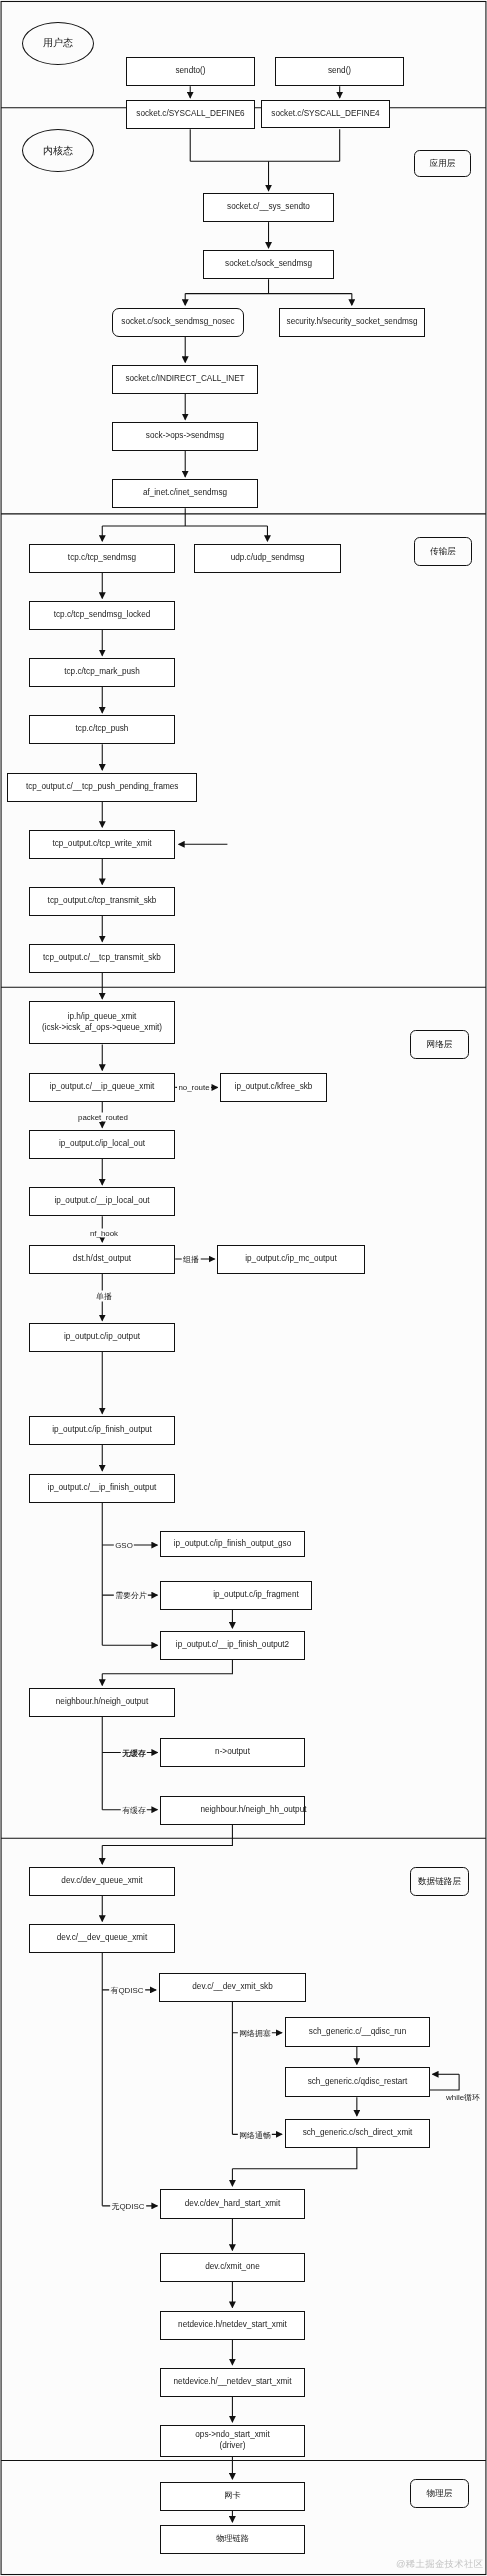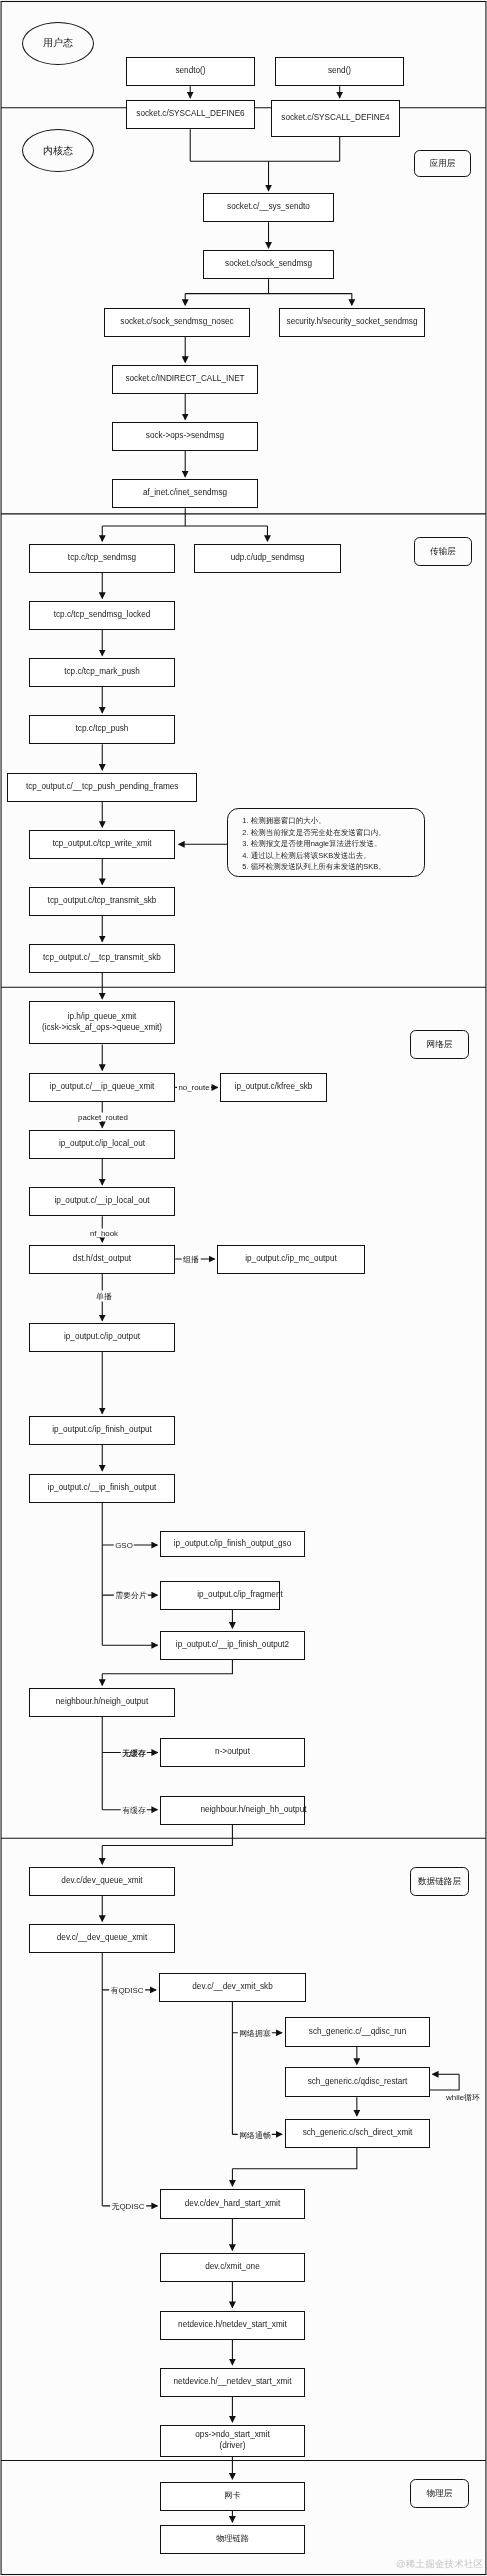--- a/index.html
+++ b/index.html
@@ -149,24 +149,24 @@
       <div class="badge" style="left: 414px; top: 150px; width: 57px; height: 27px;">应用层</div>
       <div class="badge" style="left: 414px; top: 537px; width: 58px; height: 29px;">传输层</div>
       <div class="badge" style="left: 410px; top: 1030px; width: 59px; height: 29px;">网络层</div>
       <div class="badge" style="left: 410px; top: 1867px; width: 59px; height: 29px;">数据链路层</div>
       <div class="badge" style="left: 410px; top: 2479px; width: 59px; height: 29px;">物理层</div>
     </div>
   <div id="nodes-root">
       <div class="node" style="left: 126px; top: 57px; width: 129px; height: 29px;">sendto()</div>
       <div class="node" style="left: 275px; top: 57px; width: 129px; height: 29px;">send()</div>
       <div class="node" style="left: 126px; top: 100px; width: 129px; height: 29px;">socket.c/SYSCALL_DEFINE6</div>
-      <div class="node" style="left: 271px; top: 100px; width: 129px; height: 37px; text-align: right;">socket.c/SYSCALL_DEFINE4</div>
+      <div class="node" style="left: 261px; top: 100px; width: 129px; height: 28px; text-align: right;">socket.c/SYSCALL_DEFINE4</div>
       <div class="node" style="left: 203px; top: 193px; width: 131px; height: 29px;">socket.c/__sys_sendto</div>
       <div class="node" style="left: 203px; top: 250px; width: 131px; height: 29px;">socket.c/sock_sendmsg</div>
-      <div class="node" style="left: 104px; top: 308px; width: 146px; height: 29px;">socket.c/sock_sendmsg_nosec</div>
+      <div class="node" style="left: 112px; top: 308px; width: 132px; height: 29px; border-radius: 7px;">socket.c/sock_sendmsg_nosec</div>
       <div class="node" style="left: 279px; top: 308px; width: 146px; height: 29px;">security.h/security_socket_sendmsg</div>
       <div class="node" style="left: 112px; top: 365px; width: 146px; height: 29px;">socket.c/INDIRECT_CALL_INET</div>
       <div class="node" style="left: 112px; top: 422px; width: 146px; height: 29px;">sock-&gt;ops-&gt;sendmsg</div>
       <div class="node" style="left: 112px; top: 479px; width: 146px; height: 29px;">af_inet.c/inet_sendmsg</div>
       <div class="node" style="left: 29px; top: 544px; width: 146px; height: 29px;">tcp.c/tcp_sendmsg</div>
       <div class="node" style="left: 194px; top: 544px; width: 147px; height: 29px;">udp.c/udp_sendmsg</div>
       <div class="node" style="left: 29px; top: 601px; width: 146px; height: 29px;">tcp.c/tcp_sendmsg_locked</div>
       <div class="node" style="left: 29px; top: 658px; width: 146px; height: 29px;">tcp.c/tcp_mark_push</div>
       <div class="node" style="left: 29px; top: 715px; width: 146px; height: 29px;">tcp.c/tcp_push</div>
       <div class="node" style="left: 7.2px; top: 773px; width: 190px; height: 29px;">tcp_output.c/__tcp_push_pending_frames</div>
@@ -178,21 +178,21 @@
       <div class="node" style="left: 29px; top: 1073px; width: 146px; height: 29px;">ip_output.c/__ip_queue_xmit</div>
       <div class="node" style="left: 220px; top: 1073px; width: 107px; height: 29px;">ip_output.c/kfree_skb</div>
       <div class="node" style="left: 29px; top: 1130px; width: 146px; height: 29px;">ip_output.c/ip_local_out</div>
       <div class="node" style="left: 29px; top: 1187px; width: 146px; height: 29px;">ip_output.c/__ip_local_out</div>
       <div class="node" style="left: 29px; top: 1245px; width: 146px; height: 29px;">dst.h/dst_output</div>
       <div class="node" style="left: 217px; top: 1245px; width: 148px; height: 29px;">ip_output.c/ip_mc_output</div>
       <div class="node" style="left: 29px; top: 1323px; width: 146px; height: 29px;">ip_output.c/ip_output</div>
       <div class="node" style="left: 29px; top: 1416px; width: 146px; height: 29px;">ip_output.c/ip_finish_output</div>
       <div class="node" style="left: 29px; top: 1474px; width: 146px; height: 29px;">ip_output.c/__ip_finish_output</div>
       <div class="node" style="left: 160px; top: 1531px; width: 145px; height: 26px;">ip_output.c/ip_finish_output_gso</div>
-      <div class="node" style="left: 160px; top: 1581px; width: 120px; height: 29px; padding-left: 42px;">ip_output.c/ip_fragment</div>
+      <div class="node" style="left: 160px; top: 1581px; width: 152px; height: 29px; padding-left: 42px;">ip_output.c/ip_fragment</div>
       <div class="node" style="left: 160px; top: 1631px; width: 145px; height: 29px;">ip_output.c/__ip_finish_output2</div>
       <div class="node" style="left: 29px; top: 1688px; width: 146px; height: 29px;">neighbour.h/neigh_output</div>
       <div class="node" style="left: 160px; top: 1738px; width: 145px; height: 29px;">n-&gt;output</div>
       <div class="node" style="left: 160px; top: 1796px; width: 145px; height: 29px; padding-left: 44px;">neighbour.h/neigh_hh_output</div>
       <div class="node" style="left: 29px; top: 1867px; width: 146px; height: 29px;">dev.c/dev_queue_xmit</div>
       <div class="node" style="left: 29px; top: 1924px; width: 146px; height: 29px;">dev.c/__dev_queue_xmit</div>
       <div class="node" style="left: 159px; top: 1973px; width: 147px; height: 29px;">dev.c/__dev_xmit_skb</div>
       <div class="node" style="left: 285px; top: 2017px; width: 145px; height: 30px;">sch_generic.c/__qdisc_run</div>
       <div class="node" style="left: 285px; top: 2067px; width: 145px; height: 30px;">sch_generic.c/qdisc_restart</div>
       <div class="node" style="left: 285px; top: 2119px; width: 145px; height: 29px;">sch_generic.c/sch_direct_xmit</div>
@@ -215,23 +215,16 @@
       <span class="edge-label" style="left: 131px; top: 1595px;">需要分片</span>
       <span class="edge-label" style="left: 134px; top: 1753px; font-weight: bold;">无缓存</span>
       <span class="edge-label" style="left: 134px; top: 1810px;">有缓存</span>
       <span class="edge-label" style="left: 127px; top: 1990px;">有QDISC</span>
       <span class="edge-label" style="left: 255px; top: 2033px;">网络拥塞</span>
       <span class="edge-label" style="left: 463px; top: 2082px; margin-top: 15px;">while循环</span>
       <span class="edge-label" style="left: 255px; top: 2135px;">网络通畅</span>
       <span class="edge-label" style="left: 128px; top: 2206px;">无QDISC</span>
     </div>
 
-  <div id="note" style="left: 227px; top: 808px; width: 198px; height: 69px;">
-      <div class="note-line">1. 检测拥塞窗口的大小。</div>
-      <div class="note-line">2. 检测当前报文是否完全处在发送窗口内。</div>
-      <div class="note-line">3. 检测报文是否使用nagle算法进行发送。</div>
-      <div class="note-line">4. 通过以上检测后将该SKB发送出去。</div>
-      <div class="note-line">5. 循环检测发送队列上所有未发送的SKB。</div>
-    </div>
 
   <div id="watermark">@稀土掘金技术社区</div>
 </div>
 
 
 </body></html>

